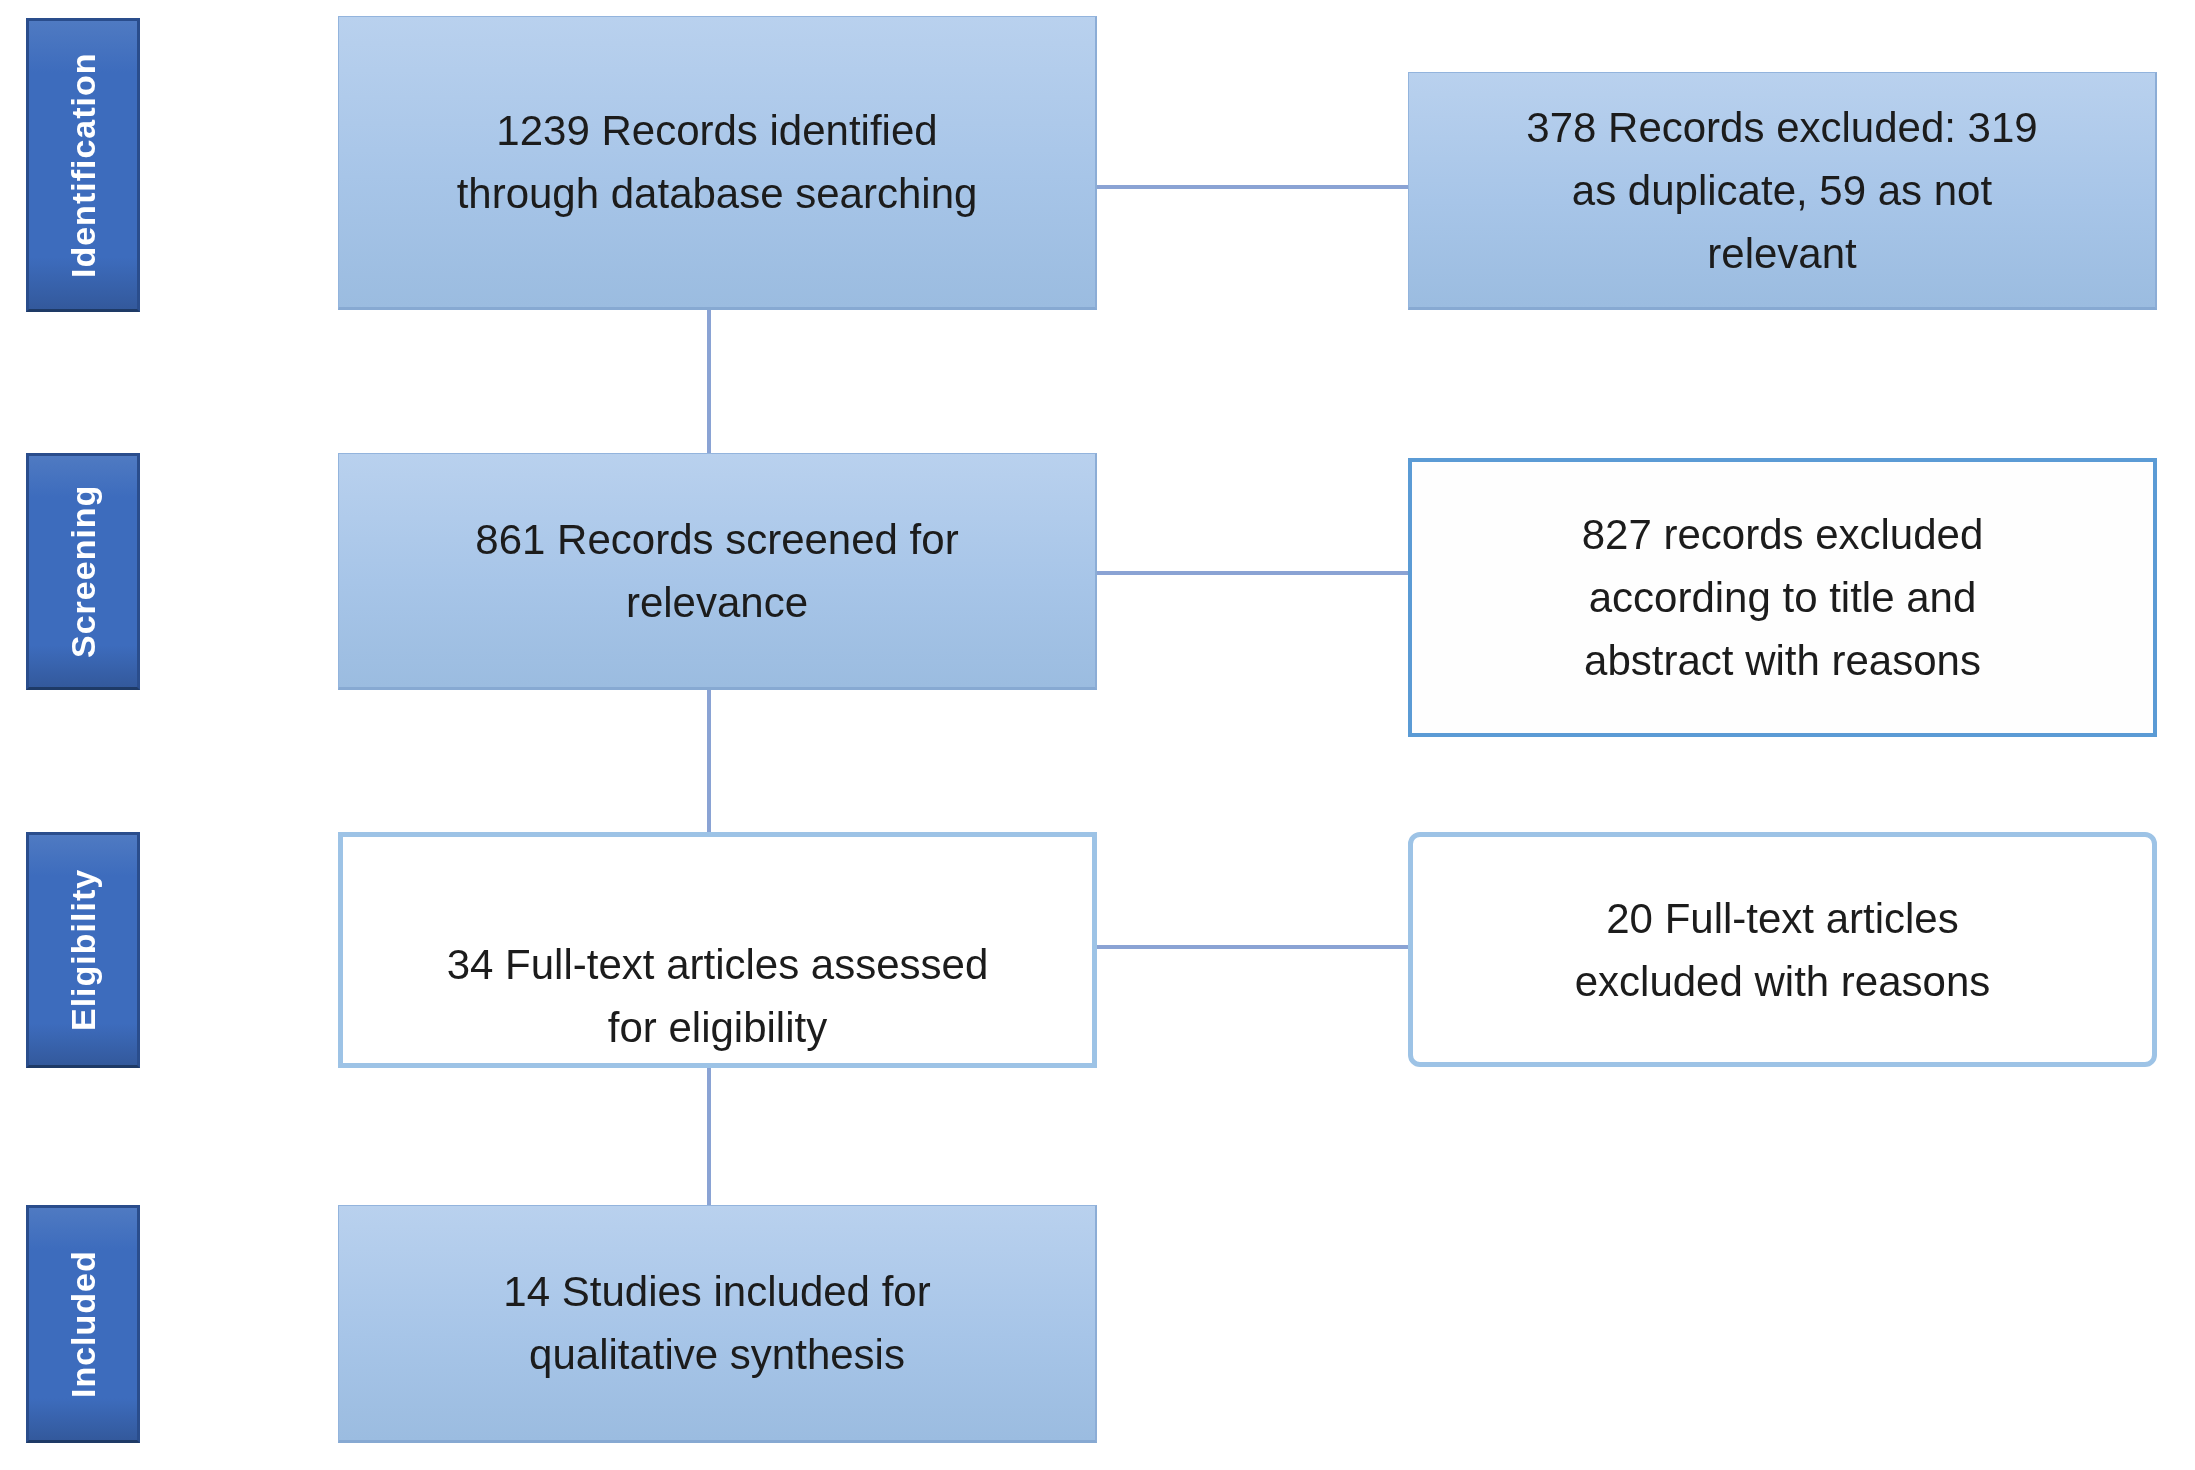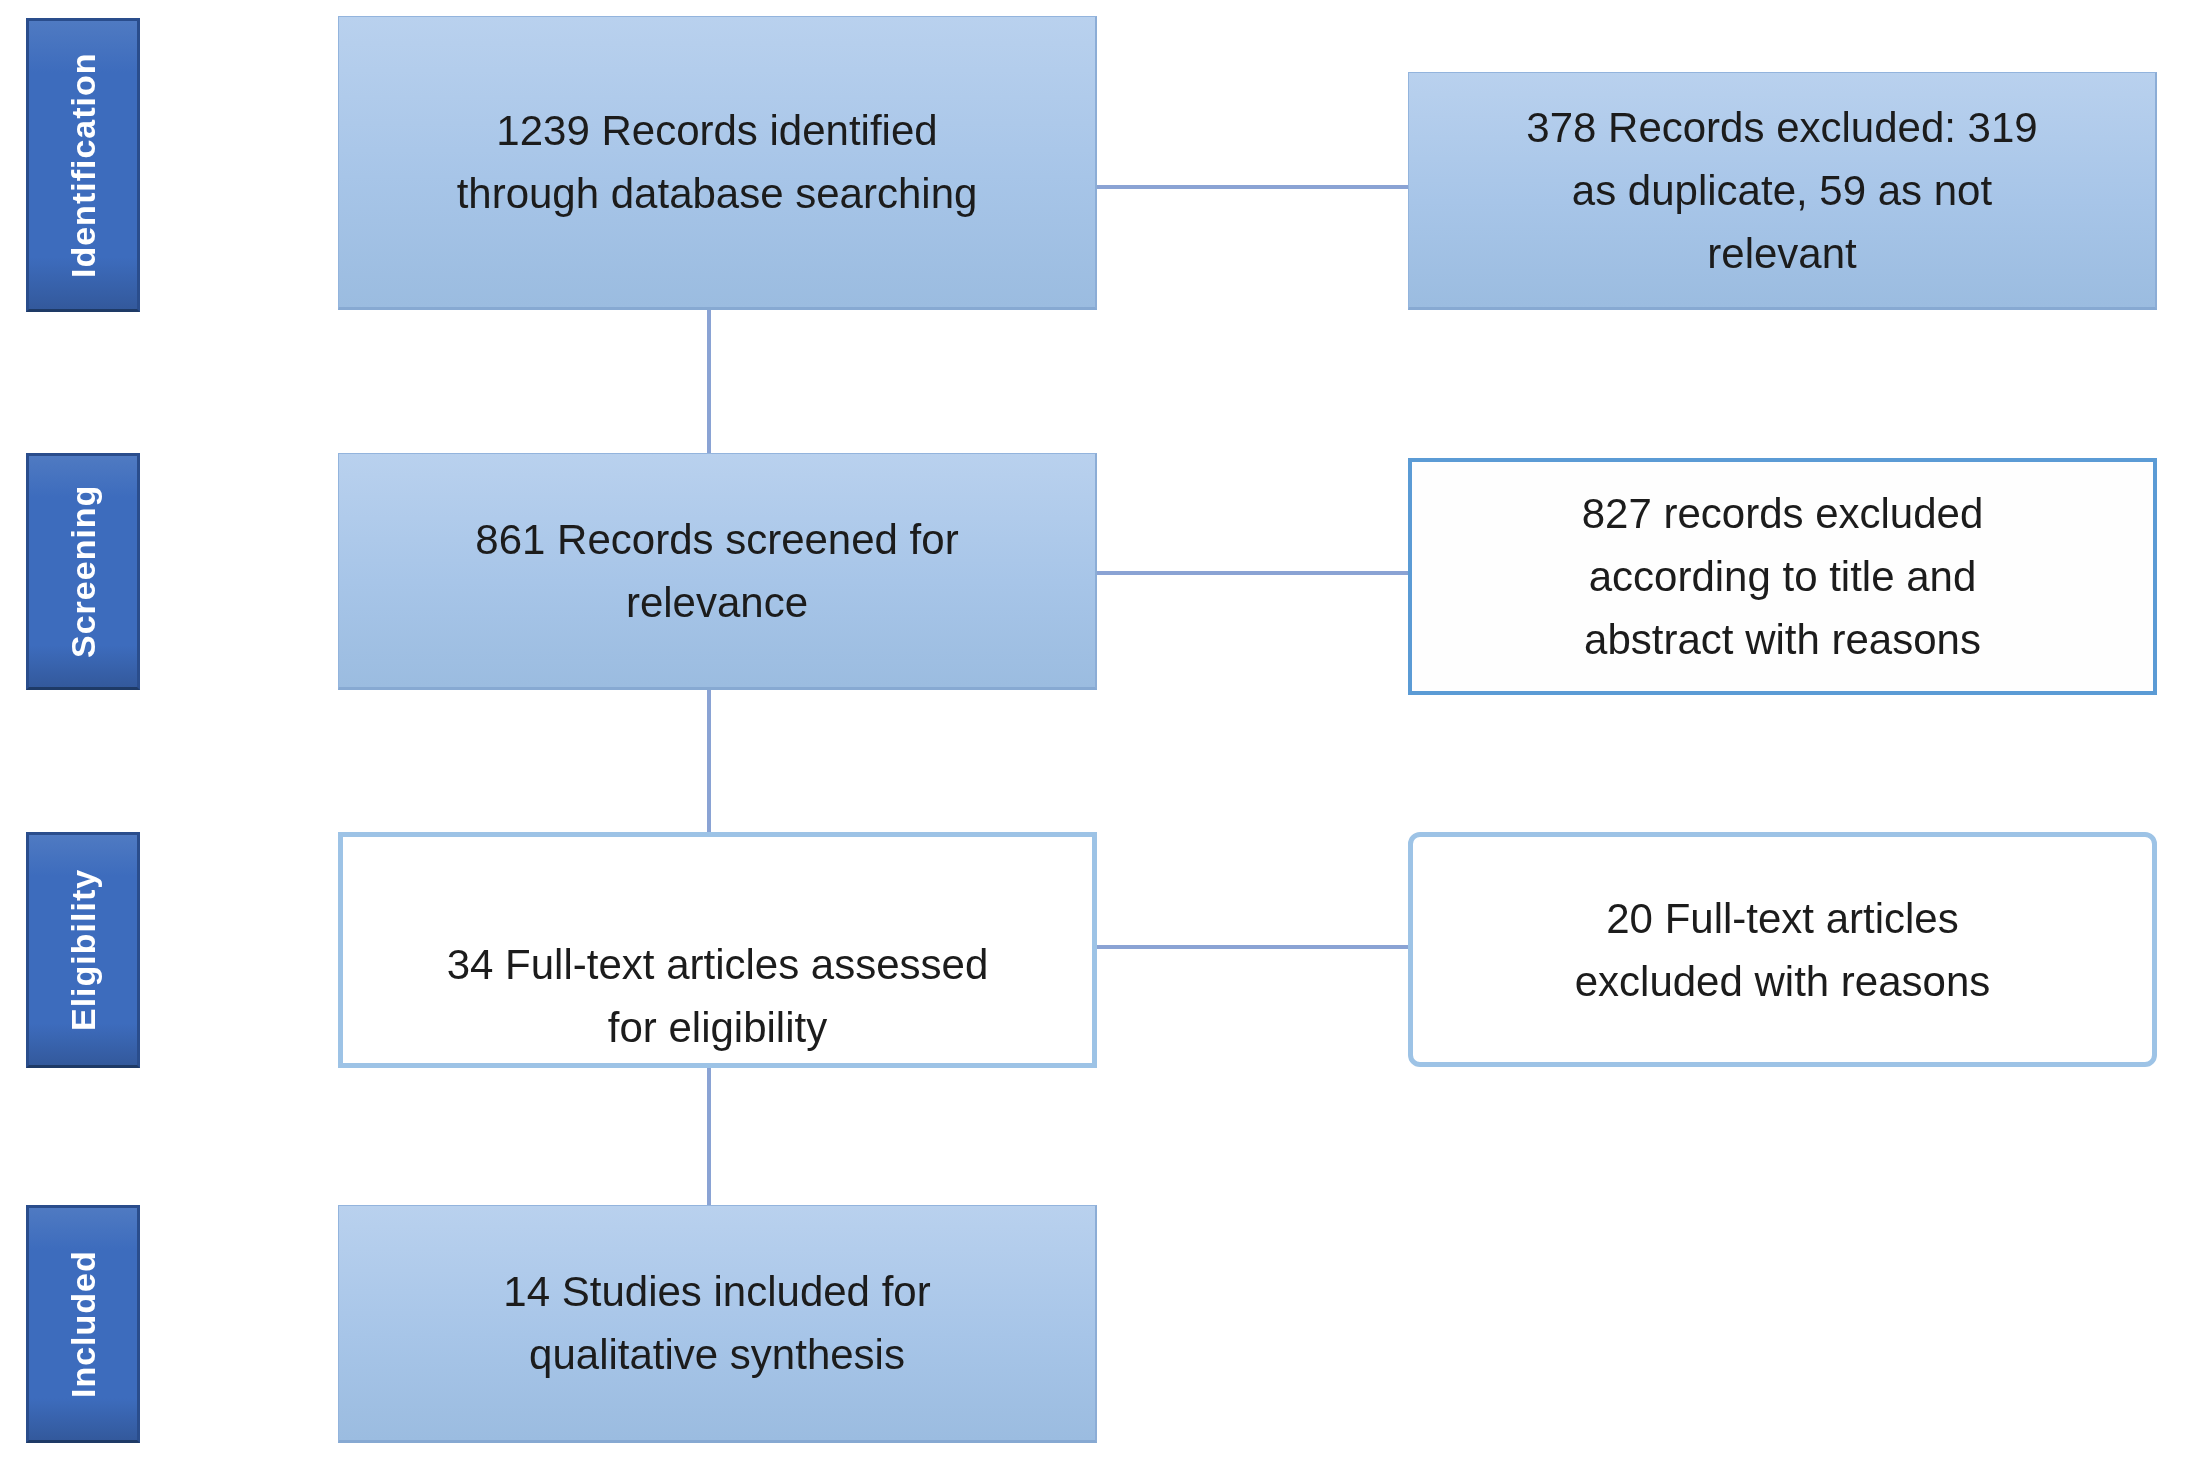--- a/index.html
+++ b/index.html
@@ -70,21 +70,21 @@
 
   .col-main { left: 338px;  width: 759px; padding: 4px 90px; }
   .col-excl { left: 1408px; width: 749px; padding: 0 116px; }
 
   .box-main-1 { top: 16px;   height: 294px; }
   .box-main-2 { top: 453px;  height: 237px; }
   .box-main-3 { top: 832px;  height: 236px; align-items: flex-end; }
   .box-main-4 { top: 1205px; height: 238px; }
 
   .box-excl-1 { top: 72px;   height: 238px; }
-  .box-excl-2 { top: 458px;  height: 237px; align-items: center; }
+  .box-excl-2 { top: 458px;  height: 279px; align-items: center; }
   .box-excl-3 { top: 832px;  height: 235px; border-radius: 12px; }
 
   
   .connector {
     position: absolute;
     background: var(--connector, #8aa3d4);
   }
   .connector.v { width: 4px; left: 707px; }
   .connector.h { height: 4px; left: 1097px; width: 311px; }
   .conn-v1 { top: 310px;  height: 143px; }

